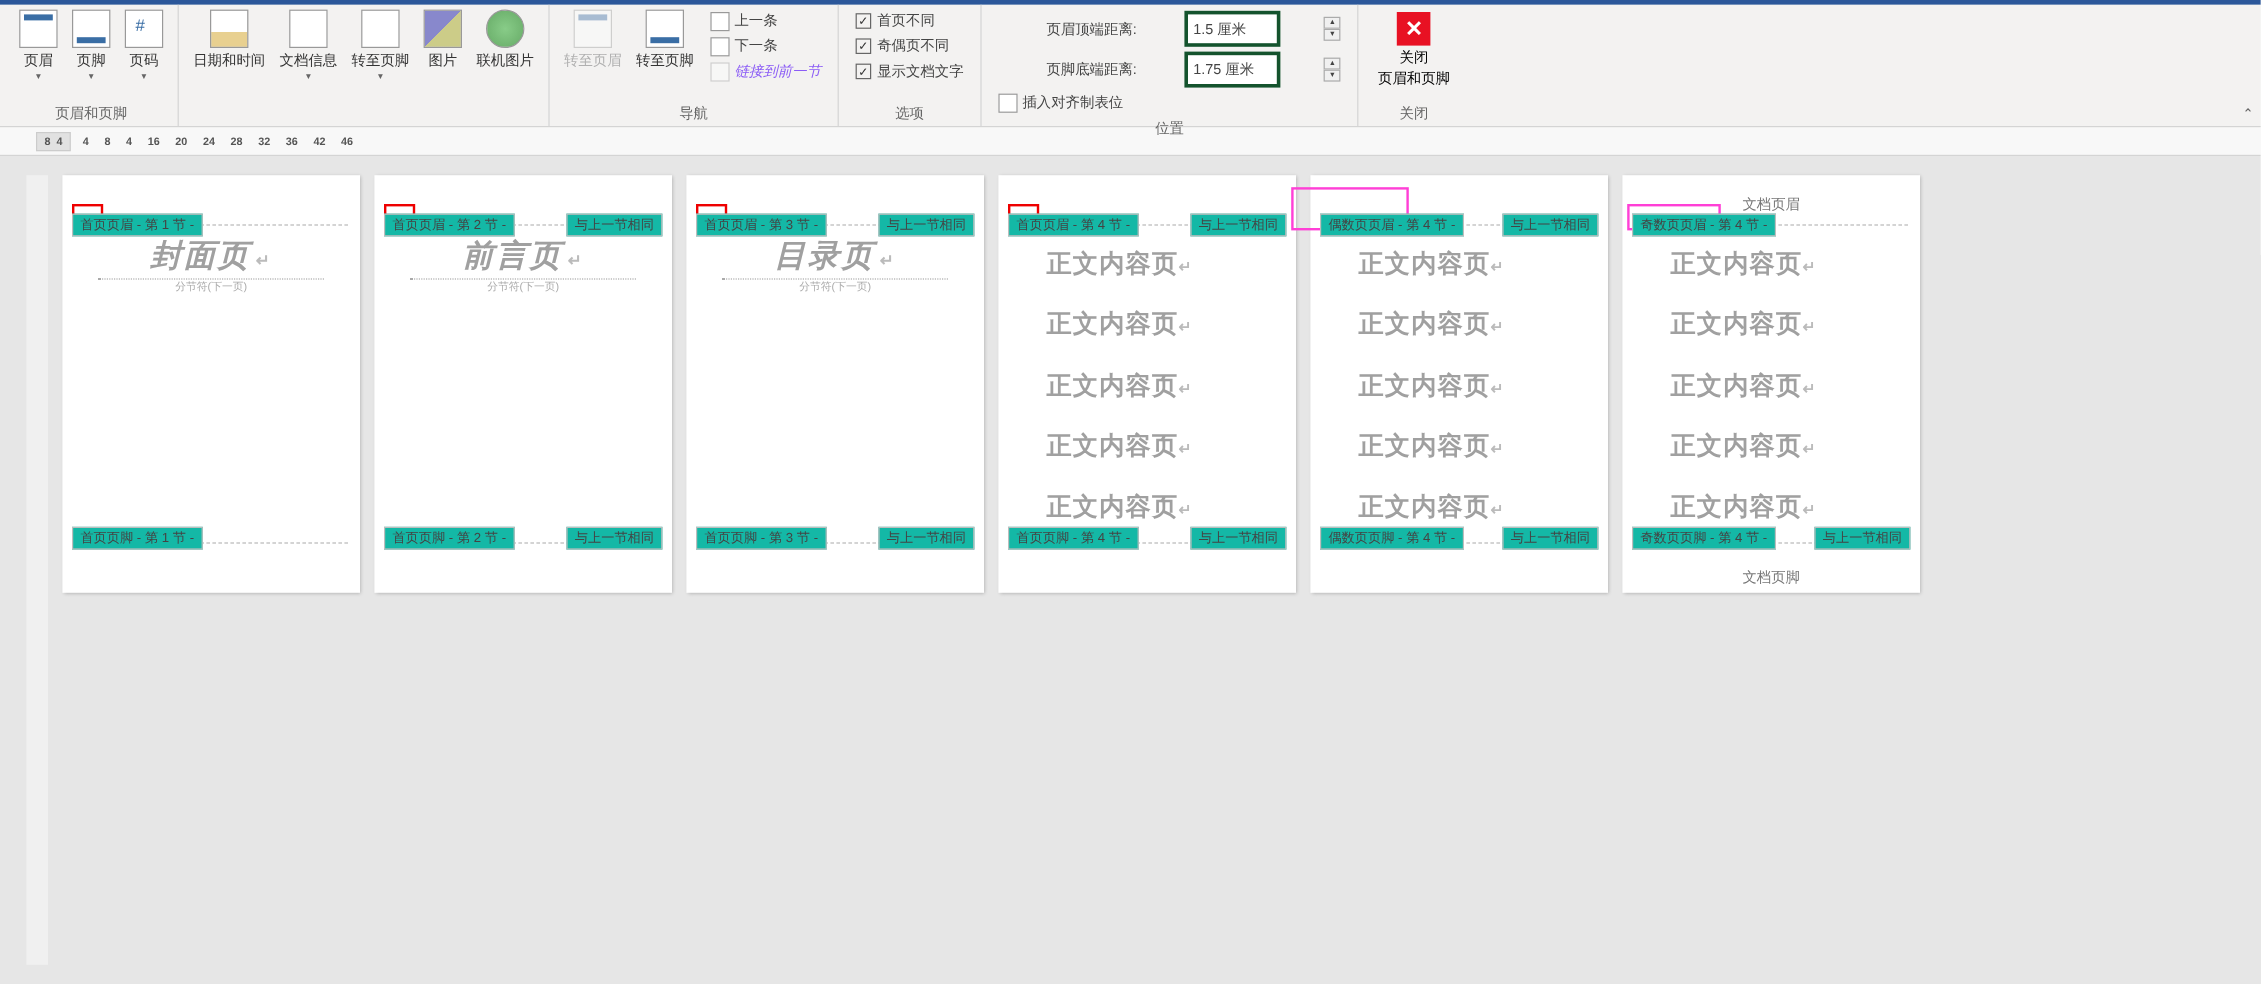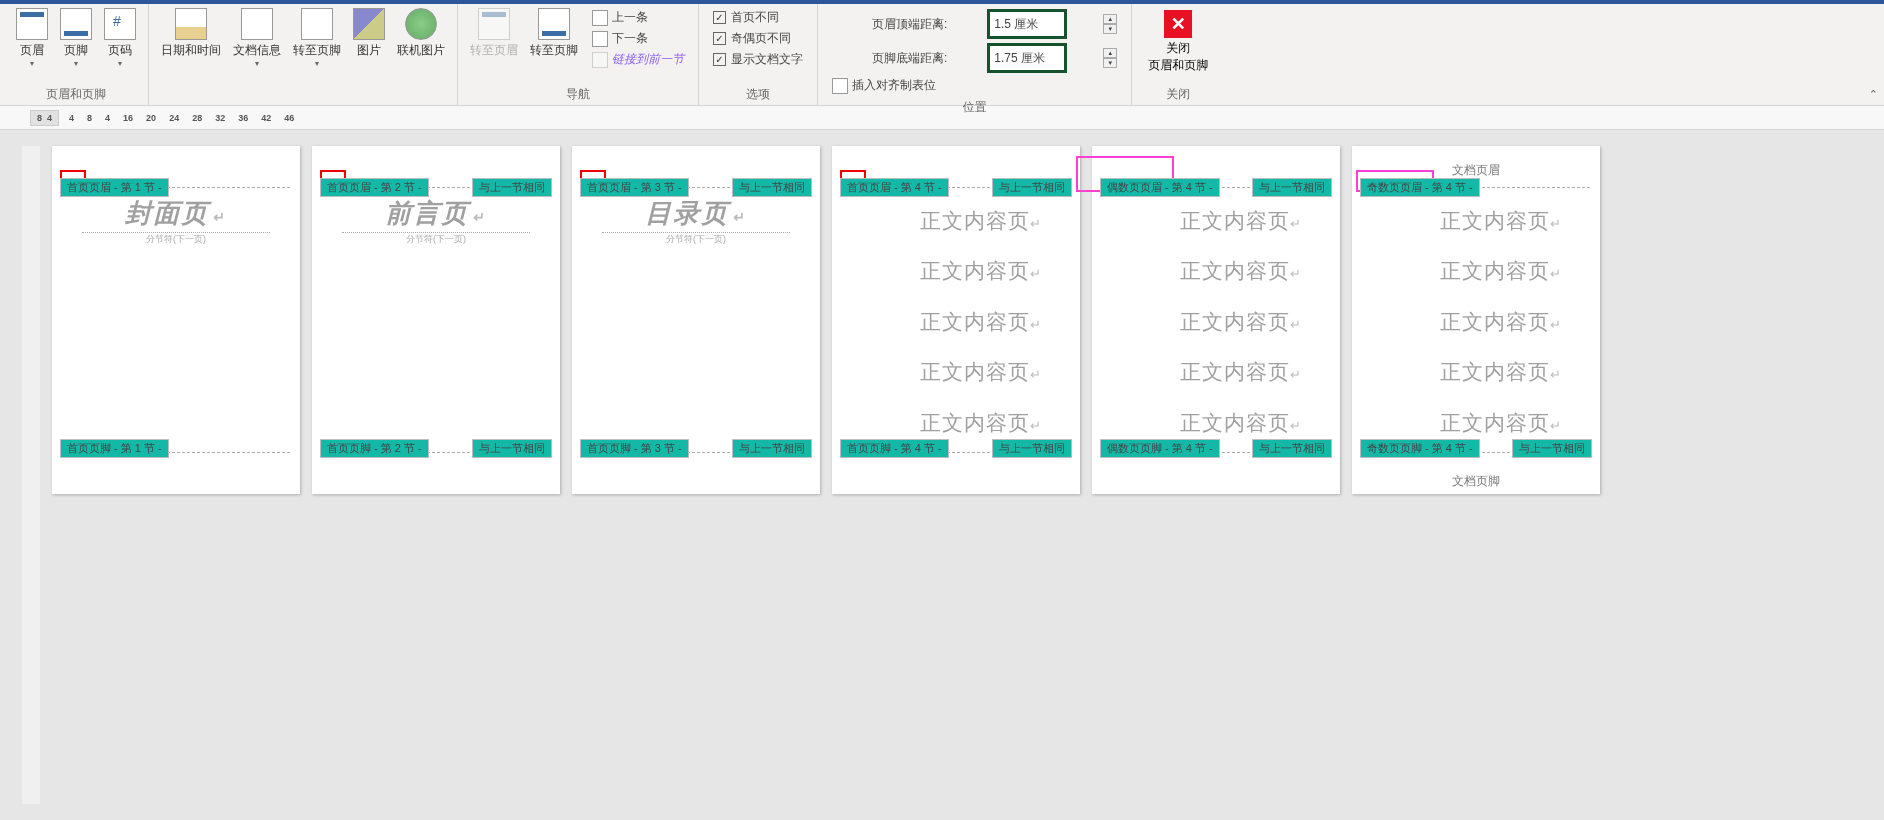--- a/index.html
+++ b/index.html
@@ -55,21 +55,21 @@
 .tag.ftr-right { bottom: 36px; right: 8px; }
 
 .box-red { position: absolute; border: 2px solid #e00; }
 .box-pink { position: absolute; border: 2px solid #ff3fd6; }
 
 .page-title { position: absolute; top: 50px; left: 0; right: 0; text-align: center; font-size: 26px; font-weight: bold; color: #a0a0a0; letter-spacing: 2px; font-style: italic; }
 .page-title .ret { font-size: 14px; font-style: normal; color: #bbb; margin-left: 4px; }
 .section-break { position: absolute; top: 86px; left: 30px; right: 30px; border-top: 1px dotted #aaa; font-size: 9px; color: #aaa; text-align: center; }
 
 .body-lines { position: absolute; top: 50px; left: 40px; right: 20px; }
-.body-line { font-size: 21px; font-weight: normal; color: #a0a0a0; letter-spacing: 1px; line-height: 2.4; white-space: nowrap; margin-left: 48px; }
+.body-line { font-size: 21px; font-weight: bold; color: #a0a0a0; letter-spacing: 1px; line-height: 2.4; white-space: nowrap; }
 .body-line .ret { font-size: 13px; color: #bbb; }
 
 .hdr-text { position: absolute; top: 16px; left: 0; right: 0; text-align: center; font-size: 12px; color: #777; }
 .ftr-text { position: absolute; bottom: 4px; left: 0; right: 0; text-align: center; font-size: 12px; color: #777; }
 </style>
 </head>
 <body>
 
 <div class="titlebar"></div>
 

